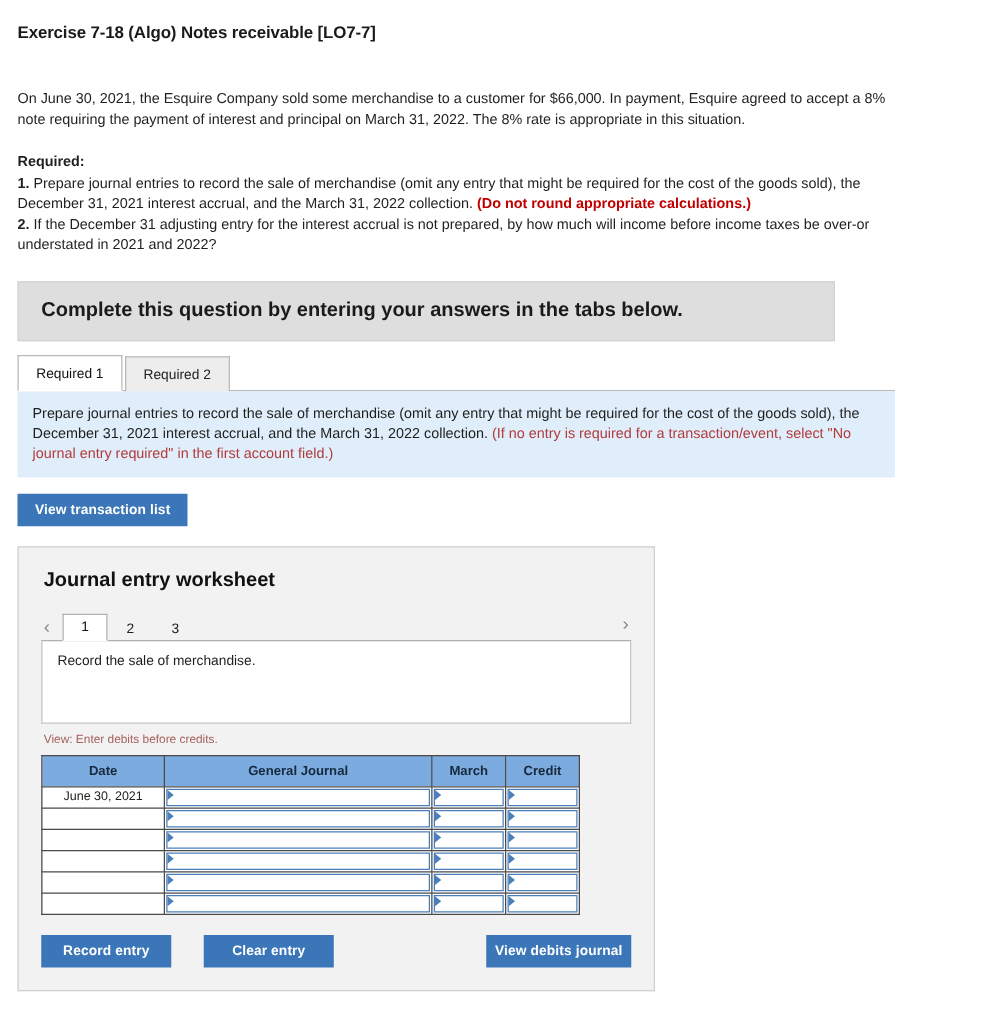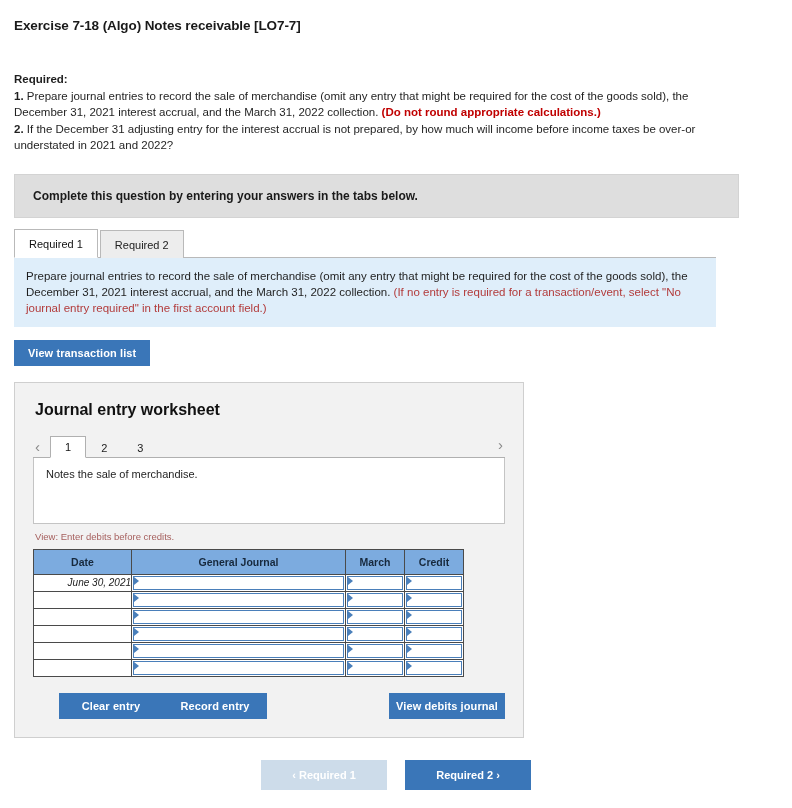--- a/index.html
+++ b/index.html
@@ -49,24 +49,24 @@
   .red-bold { color: #c00000; font-weight: bold; }
   .red { color: #b23b3b; }
 
   
   .banner {
     background: #dedede;
     border: 1px solid #d3d3d3;
     box-sizing: border-box;
     margin: 0 0 0 0;
     padding: 14px 18px;
-    font-size: 12px;
+    font-size: 16px;
     font-weight: bold;
     color: #1a1a1a;
-    width: 725px;
+    width: 654px;
   }
 
   
   .tabstrip {
     display: flex;
     align-items: flex-end;
     margin-top: 10px;
     width: 702px;
     border-bottom: 1px solid #b9b9b9;
     box-sizing: border-box;
@@ -211,25 +211,24 @@
     height: 16px;
   }
   .col-date { width: 98px; }
   .col-gj   { width: 214px; }
   .col-deb  { width: 59px; }
   .col-cre  { width: 59px; }
 
   .date-cell {
     font-size: 10px;
     color: #222;
-    text-align: right;
+    text-align: center;
     padding: 2px 0 2px 0;
     height: 100%;
     box-sizing: border-box;
-    font-style: italic;
   }
 
   
   .fld {
     position: relative;
     border: 1px solid #4a7fba;
     background: #ffffff;
     height: 14px;
     margin: 1px;
     box-sizing: border-box;
@@ -283,20 +282,21 @@
   }
   .chev { font-weight: bold; }
 </style>
 </head>
 <body>
 
 <div class="page">
 
   <h1 class="ex-title">Exercise 7-18 (Algo) Notes receivable [LO7-7]</h1>
 
+  <p class="problem">On June 30, 2021, the Esquire Company sold some merchandise to a customer for $66,000. In payment, Esquire agreed to accept a 8% note requiring the payment of interest and principal on March 31, 2022. The 8% rate is appropriate in this situation.</p>
 
   <div class="req-block">
     <div class="req-label">Required:</div>
     <div>
       <span class="num">1.</span>
       <span>Prepare journal entries to record the sale of merchandise (omit any entry that might be required for the cost of the goods sold), the December 31, 2021 interest accrual, and the March 31, 2022 collection.</span>
       <span class="red-bold">(Do not round appropriate calculations.)</span>
     </div>
     <div>
       <span class="num">2.</span>
@@ -326,21 +326,21 @@
 
     <div class="pager">
       <span class="pager-arrow">‹</span>
       <span class="pnum active">1</span>
       <span class="pnum">2</span>
       <span class="pnum">3</span>
       <span class="pager-arrow right">›</span>
     </div>
 
     <div class="desc-box">
-      <span>Notes the sale of merchandise.</span>
+      <span>Record the sale of merchandise.</span>
     </div>
 
     <div class="note">View: Enter debits before credits.</div>
 
     <table class="journal">
       <colgroup>
         <col class="col-date">
           <col class="col-gj">
           <col class="col-deb">
           <col class="col-cre">
@@ -435,22 +435,22 @@
               <div class="fld"></div>
             </td>
           <td>
               <div class="fld"></div>
             </td>
         </tr>
       </tbody>
     </table>
 
     <div class="panel-buttons">
+      <button class="btn">Record entry</button>
       <button class="btn btn-clear">Clear entry</button>
-      <button class="btn">Record entry</button>
       <button class="btn btn-viewgj">View debits journal</button>
     </div>
   </div>
 
   <div class="bottom-nav">
     <button class="nav-btn nav-prev">
       <span class="chev">‹</span>
       <span>Required 1</span>
     </button>
     <button class="nav-btn nav-next">

